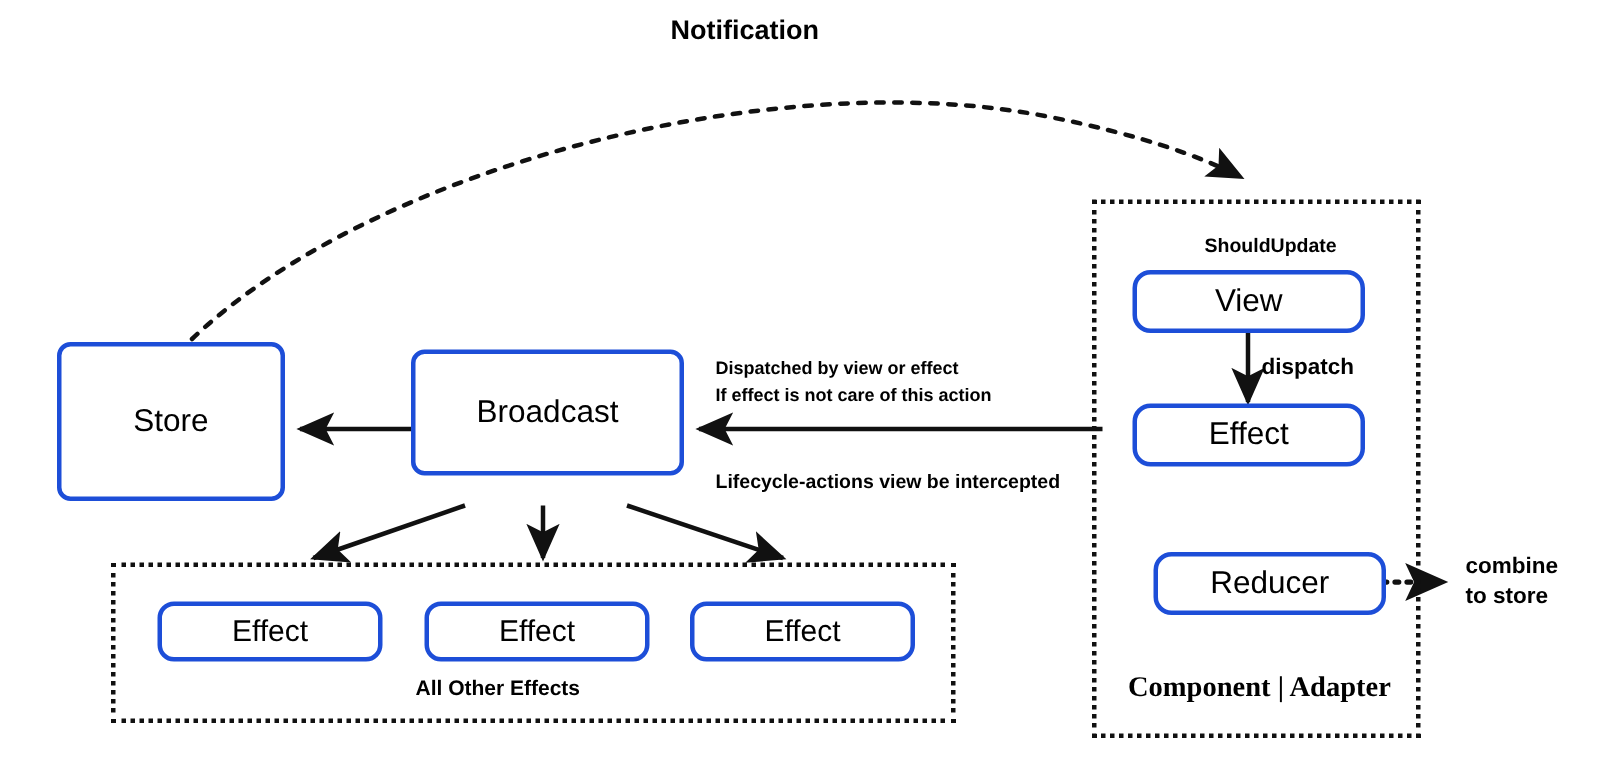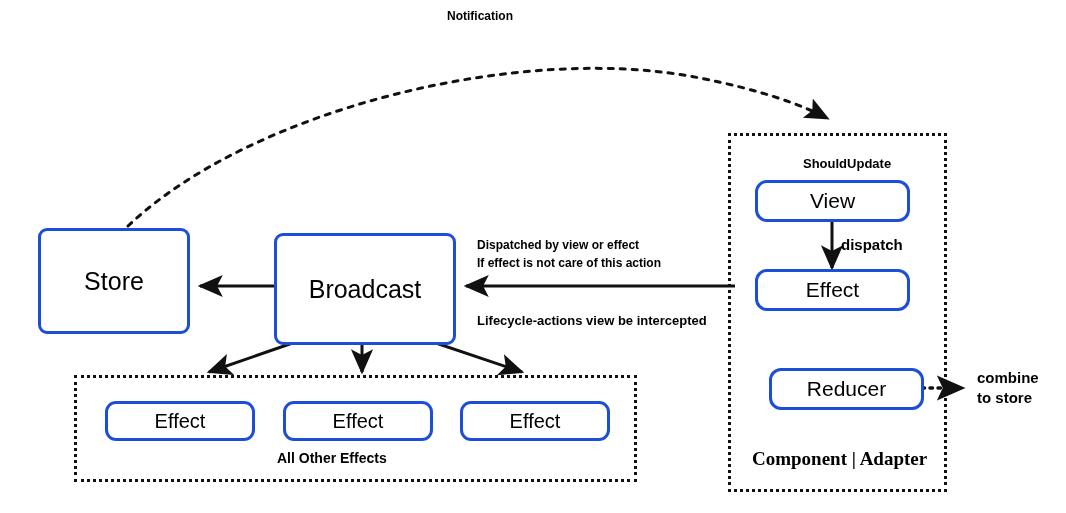--- a/index.html
+++ b/index.html
@@ -34,21 +34,21 @@
     background: #ffffff;
     border: 3px solid #1d4ed8;
     display: flex;
     align-items: center;
     justify-content: center;
     text-align: center;
     color: #000000;
   }
   .node.big {
     border-radius: 9px;
-    font-size: 25px;
+    font-size: 21px;
     font-weight: 400;
   }
   .node.pill {
     border-radius: 12px;
     font-size: 21px;
     font-weight: 400;
   }
   .node.small-pill {
     border-radius: 11px;
     font-size: 20px;
@@ -65,21 +65,21 @@
 
   
   .label {
     position: absolute;
     font-weight: bold;
     color: #000000;
     white-space: pre;
     line-height: 1.28;
   }
 
-  .label-notification { font-size: 12px; }
+  .label-notification { font-size: 18px; }
   .label-shouldupdate { font-size: 13px; }
   .label-dispatch     { font-size: 15px; font-weight: bold; }
   .label-dispatched   { font-size: 12px; }
   .label-lifecycle    { font-size: 13px; }
   .label-allother     { font-size: 14px; }
   .label-component    { font-size: 19px; font-family: Liberation Serif, serif; }
   .label-combine      { font-size: 15px; line-height: 1.35; }
 </style>
 </head>
 <body>
@@ -108,21 +108,21 @@
     <line x1="362" y1="337" x2="362" y2="372" stroke="#111111" stroke-width="3" marker-end="url(#arrowSolid)"></line>
     <line x1="418" y1="337" x2="522" y2="372" stroke="#111111" stroke-width="3" marker-end="url(#arrowSolid)"></line>
 
     <line x1="914" y1="388" x2="962" y2="388" stroke="#111111" stroke-width="3.5" stroke-dasharray="2.5 5.5" stroke-linecap="round" marker-end="url(#arrowDash)"></line>
   </svg>
 
   <div class="label label-notification" style="left:447px; top:9px;">Notification</div>
 
   <div class="node big" style="left:38px; top:228px; width:152px; height:106px;">Store</div>
 
-  <div class="node big" style="left:274px; top:233px; width:182px; height:112px;">Broadcast</div>
+  <div class="node big" style="left:274px; top:233px; width:182px; height:84px;">Broadcast</div>
 
   <div class="label label-dispatched" style="left:477px; top:238px;">Dispatched by view or effect</div>
   <div class="label label-dispatched" style="left:477px; top:256px;">If effect is not care of this action</div>
   <div class="label label-lifecycle" style="left:477px; top:313px;">Lifecycle-actions view be intercepted</div>
 
   <div class="panel" style="left:74px; top:375px; width:563px; height:107px;"></div>
 
   <div class="node small-pill" style="left:105px; top:401px; width:150px; height:40px;">Effect</div>
   <div class="node small-pill" style="left:283px; top:401px; width:150px; height:40px;">Effect</div>
   <div class="node small-pill" style="left:460px; top:401px; width:150px; height:40px;">Effect</div>

